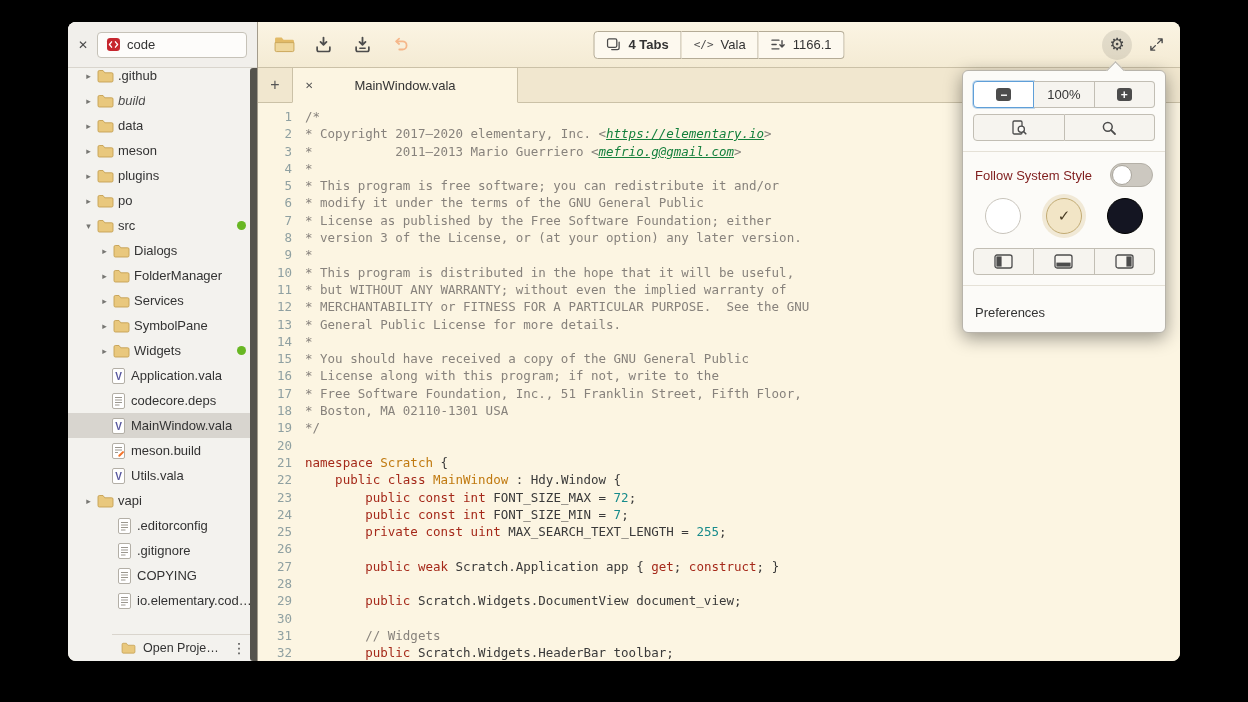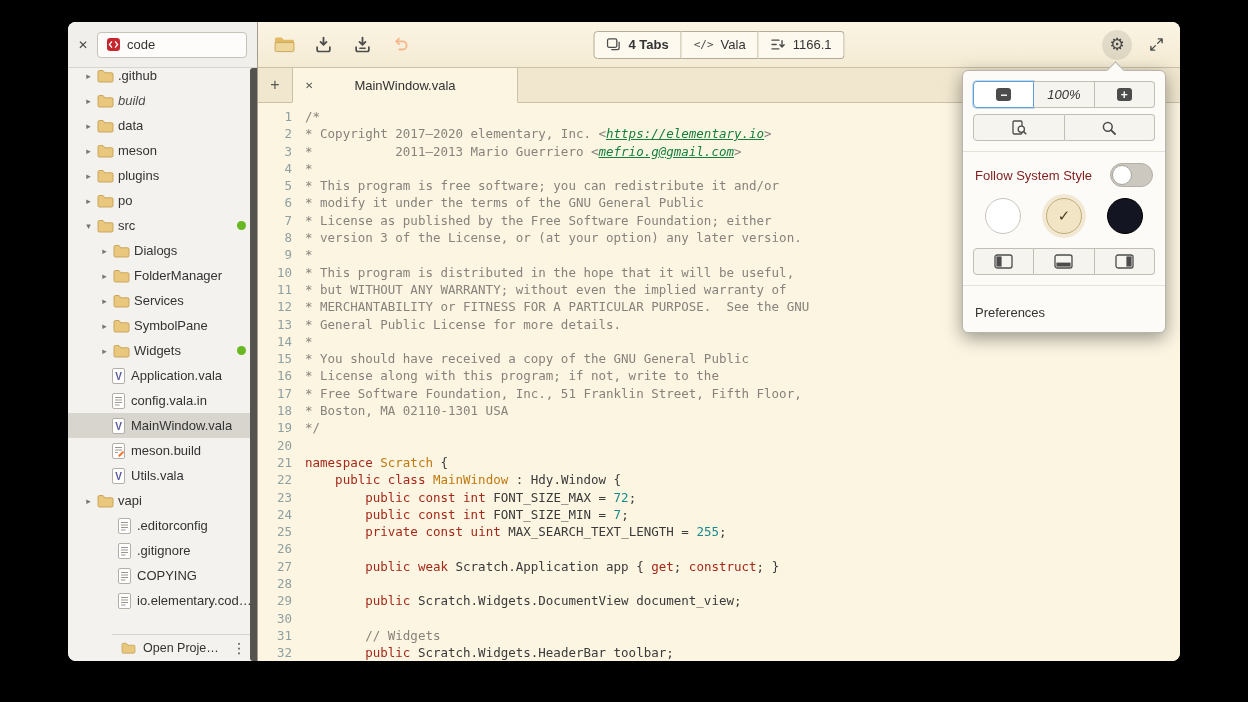--- a/index.html
+++ b/index.html
@@ -88,21 +88,21 @@
            border-left:1px solid #b8b4ab;border-top:1px solid #b8b4ab;transform:rotate(45deg);}
   .zoom-row,.find-row,.layout-row{display:flex;}
   .find-row{margin-top:6px;}
   .layout-row{margin-top:10px;}
   .pbtn{flex:1;height:27px;background:#f6f4ef;border:1px solid #c2beb4;display:flex;
         align-items:center;justify-content:center;font-size:13px;color:#333;box-sizing:border-box;}
   .pbtn + .pbtn{border-left:none;}
   .pbtn:first-child{border-radius:4px 0 0 4px;}
   .pbtn:last-child{border-radius:0 4px 4px 0;}
   .pbtn.focused{background:#fff;border:1px solid #5f9fd8;box-shadow:0 0 0 1px rgba(95,159,216,.35);}
-  .pbtn.focused + .pbtn{border-left:none;font-style:italic;}
+  .pbtn.focused + .pbtn{border-left:none;}
   .zsq{width:15px;height:13px;background:#4c4c4c;border-radius:3px;color:#fff;display:flex;
        align-items:center;justify-content:center;font-size:12px;line-height:1;font-weight:bold;}
   .pop-sep{height:1px;background:#e5e1d7;margin:10px -10px;}
   .style-row{display:flex;align-items:center;justify-content:space-between;padding:1px 2px;}
   .follow-label{font-size:13px;color:#7f1d1d;}
   .switch{width:43px;height:24px;border-radius:12px;background:#ccc8c0;border:1px solid #b4b0a7;
           position:relative;box-sizing:border-box;}
   .knob{position:absolute;left:1px;top:1px;width:20px;height:20px;border-radius:50%;background:#fff;
           border:1px solid #a9a59c;box-sizing:border-box;}
   .circles-row{display:flex;justify-content:space-between;align-items:center;padding:10px 12px 4px;}
@@ -253,21 +253,21 @@
           </span>
           <span class="tlabel">Application.vala</span>
         </div>
         <div class="tree-row" style="padding-left:40px">
           <span class="ficon">
             <svg width="13" height="16" viewBox="0 0 13 16">
               <rect x="0.5" y="0.5" width="12" height="15" rx="1.5" fill="#fff" stroke="#b3afa6"></rect>
               <path d="M3 4.5 h7 M3 7 h7 M3 9.5 h7 M3 12 h4.5" stroke="#9b978e" stroke-width="1"></path>
             </svg>
           </span>
-          <span class="tlabel">config.vala.in</span>
+          <span class="tlabel">codecore.deps</span>
         </div>
         <div class="tree-row selected" style="padding-left:40px">
           <span class="ficon">
             <svg width="13" height="16" viewBox="0 0 13 16">
               <rect x="0.5" y="0.5" width="12" height="15" rx="1.5" fill="#fff" stroke="#b3afa6"></rect>
               <text x="6.5" y="12" font-size="10" font-weight="bold" fill="#57579e" text-anchor="middle">V</text>
             </svg>
           </span>
           <span class="tlabel">MainWindow.vala</span>
         </div>

